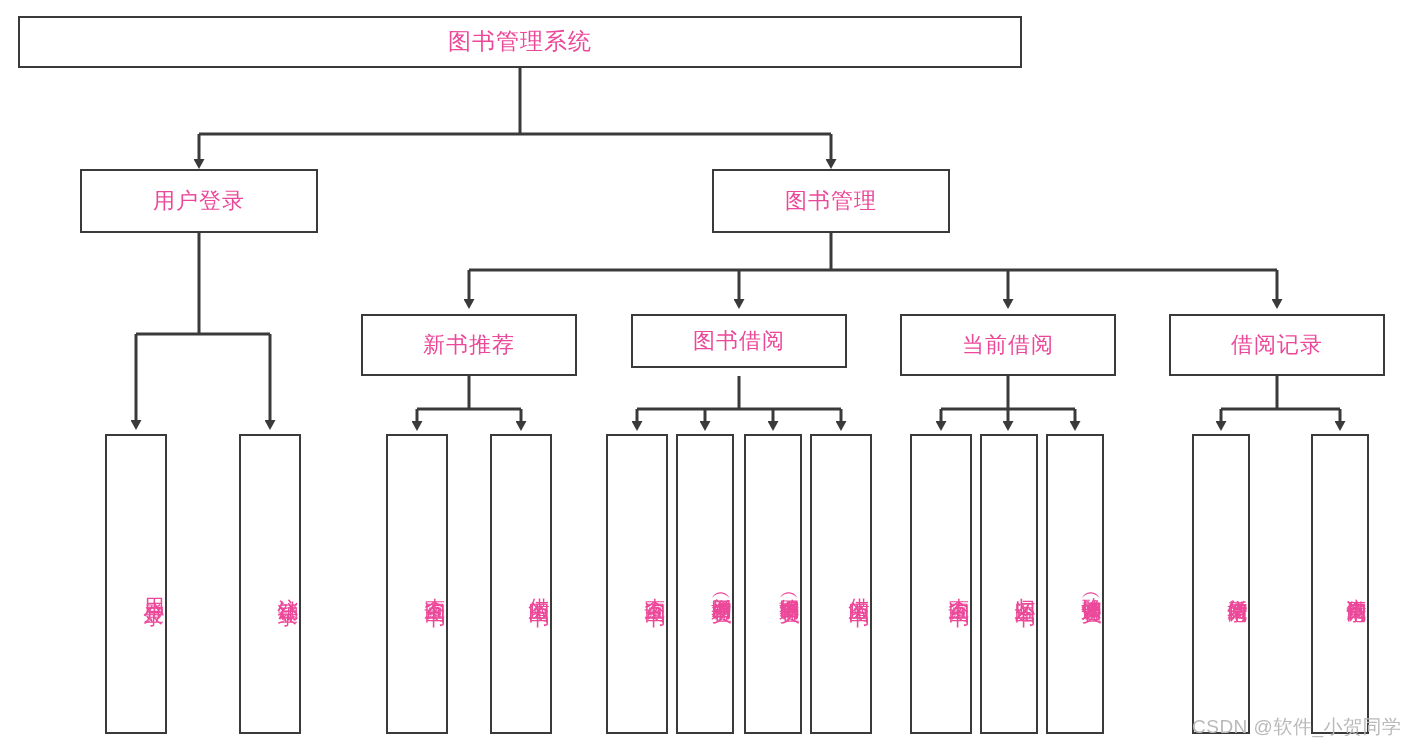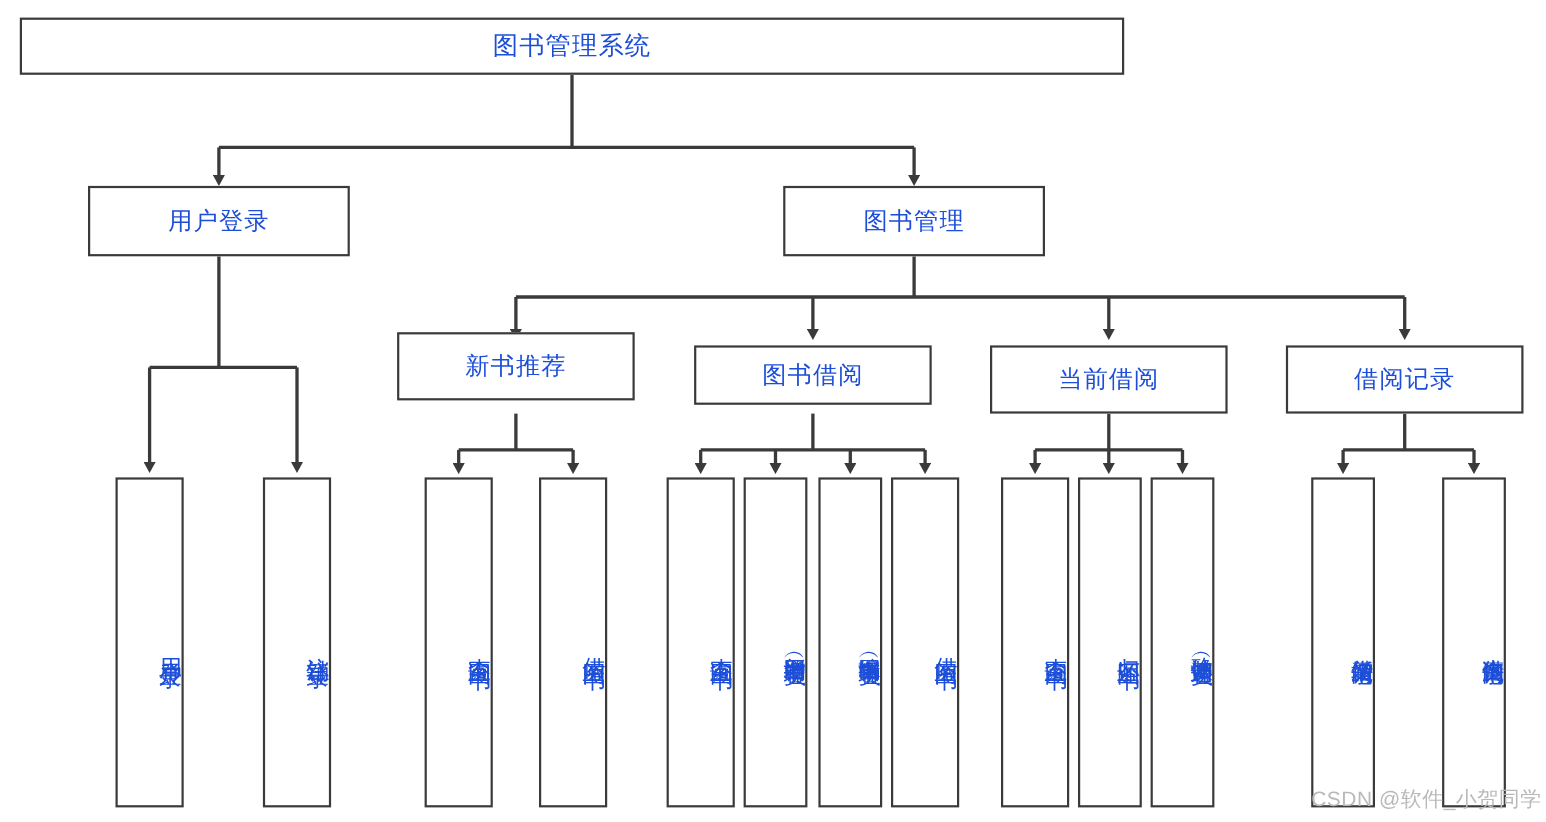--- a/index.html
+++ b/index.html
@@ -27,21 +27,21 @@
     pointer-events: none;
   }
   .node {
     position: absolute;
     box-sizing: border-box;
     border: 2px solid #3a3a3a;
     background: #ffffff;
     display: flex;
     align-items: center;
     justify-content: center;
-    color: #1d4ed8;
+    color: #ec4899;
     z-index: 2;
   }
   .node.horiz {
     font-size: 22px;
     letter-spacing: 1px;
     line-height: 1.2;
   }
   .node.root {
     font-size: 23px;
   }
@@ -122,21 +122,21 @@
       <path d="M1221,409 L1221,422" marker-end="url(#arrow)"></path>
       <path d="M1340,409 L1340,422" marker-end="url(#arrow)"></path>
     </g>
   </svg>
 
   <div class="node horiz root" style="left:18px; top:16px; width:1004px; height:52px;">图书管理系统</div>
 
   <div class="node horiz" style="left:80px; top:169px; width:238px; height:64px;">用户登录</div>
   <div class="node horiz" style="left:712px; top:169px; width:238px; height:64px;">图书管理</div>
 
-  <div class="node horiz" style="left:361px; top:302px; width:216px; height:62px;">新书推荐</div>
+  <div class="node horiz" style="left:361px; top:314px; width:216px; height:62px;">新书推荐</div>
   <div class="node horiz" style="left:631px; top:314px; width:216px; height:54px;">图书借阅</div>
   <div class="node horiz" style="left:1169px; top:314px; width:216px; height:62px;">借阅记录</div>
   <div class="node horiz" style="left:900px; top:314px; width:216px; height:62px;">当前借阅</div>
 
   <div class="node vert" style="left:105px; top:434px; width:62px; height:300px;">用户登录</div>
   <div class="node vert" style="left:239px; top:434px; width:62px; height:300px;">注销登录</div>
 
   <div class="node vert" style="left:386px; top:434px; width:62px; height:300px;">查询图书</div>
   <div class="node vert" style="left:490px; top:434px; width:62px; height:300px;">借阅图书</div>
 

